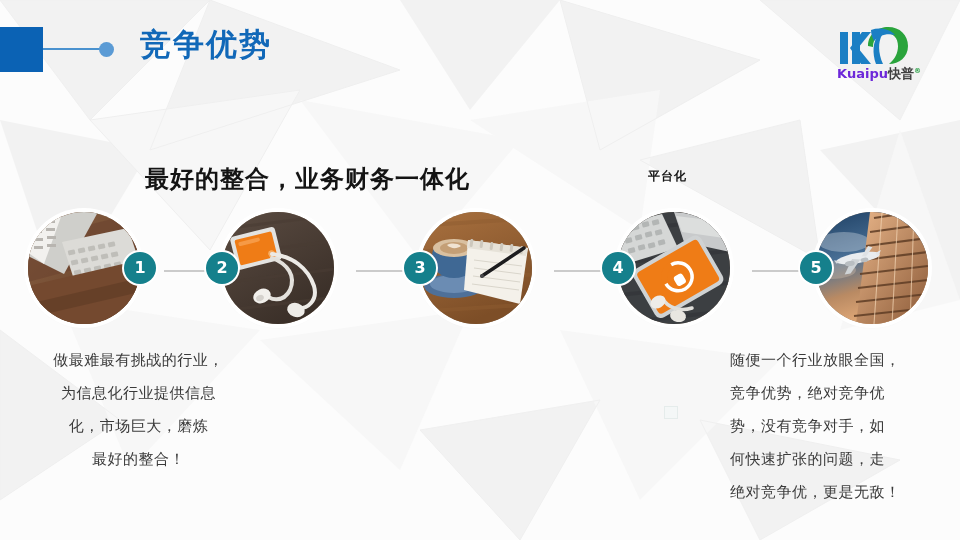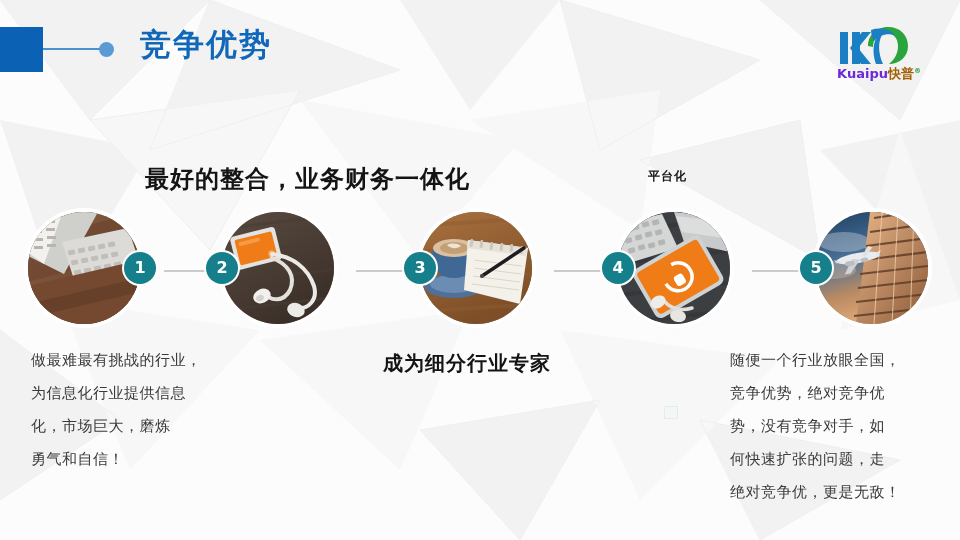--- a/index.html
+++ b/index.html
@@ -87,21 +87,21 @@
     position: absolute;
     left: 0;
     top: 39px;
     width: 118px;
     text-align: center;
     font-size: 13px;
     font-weight: bold;
     white-space: nowrap;
   }
   .logo-text .en { color: #6d28d9; }
-  .logo-text .cn { color: #a16207; }
+  .logo-text .cn { color: #404040; }
   .logo-text .reg { color: #1f9c3c; font-size: 7px; vertical-align: super; }
 
   
   .head-top-1 {
     position: absolute;
     left: 145px;
     top: 163px;
     font-size: 24px;
     font-weight: bold;
     color: #141414;
@@ -181,21 +181,21 @@
   .arrow svg { display: block; }
 
   
   .para {
     position: absolute;
     font-size: 15px;
     color: #3a3a3a;
     line-height: 33px;
     letter-spacing: 0.5px;
   }
-  .para-left  { left: 31px;  top: 344px; width: 215px; }
+  .para-left  { left: 31px;  top: 344px; width: 215px; text-align: center; }
   .para-right { left: 730px; top: 344px; width: 215px; }
   .para div { white-space: nowrap; }
 
   .faint-artifact {
     position: absolute;
     left: 664px;
     top: 406px;
     width: 12px;
     height: 11px;
     border: 1px solid #dfe9e7;
@@ -259,21 +259,20 @@
       <path d="M33 4 C42 1, 52 3, 57 9 C49 7, 41 9, 36 15 C34 11, 33 7, 33 4 Z" fill="#1b7fc4"></path>
       <path d="M44 9 C40 16, 40 27, 45 38 L38 38 C34 27, 35 16, 40 9 Z" fill="#1b7fc4"></path>
     </svg>
     <div class="logo-text">
       <span class="en">Kuaipu</span><span class="cn">快普</span><span class="reg">®</span>
     </div>
   </div>
 
   <div class="head-top-1">最好的整合，业务财务一体化</div>
   <div class="head-top-2">平台化</div>
-  <div class="head-mid">成为细分行业专家</div>
 
   <div class="steps">
 
     <div class="step" style="left:28px;">
       <div class="photo">
         <svg viewBox="0 0 112 112">
           <defs>
             <linearGradient id="wood1" x1="0" y1="0" x2="1" y2="1">
               <stop offset="0" stop-color="#8d6244"></stop>
                 <stop offset="1" stop-color="#5c3a24"></stop>
@@ -513,21 +512,21 @@
     </div>
 
   </div>
 
   <div class="faint-artifact"></div>
 
   <div class="para para-left">
     <div>做最难最有挑战的行业，</div>
     <div>为信息化行业提供信息</div>
     <div>化，市场巨大，磨炼</div>
-    <div>勇气和自信！</div>
+    <div>最好的整合！</div>
   </div>
 
   <div class="para para-right">
     <div>随便一个行业放眼全国，</div>
     <div>竞争优势，绝对竞争优</div>
     <div>势，没有竞争对手，如</div>
     <div>何快速扩张的问题，走</div>
     <div>绝对竞争优，更是无敌！</div>
   </div>
 

